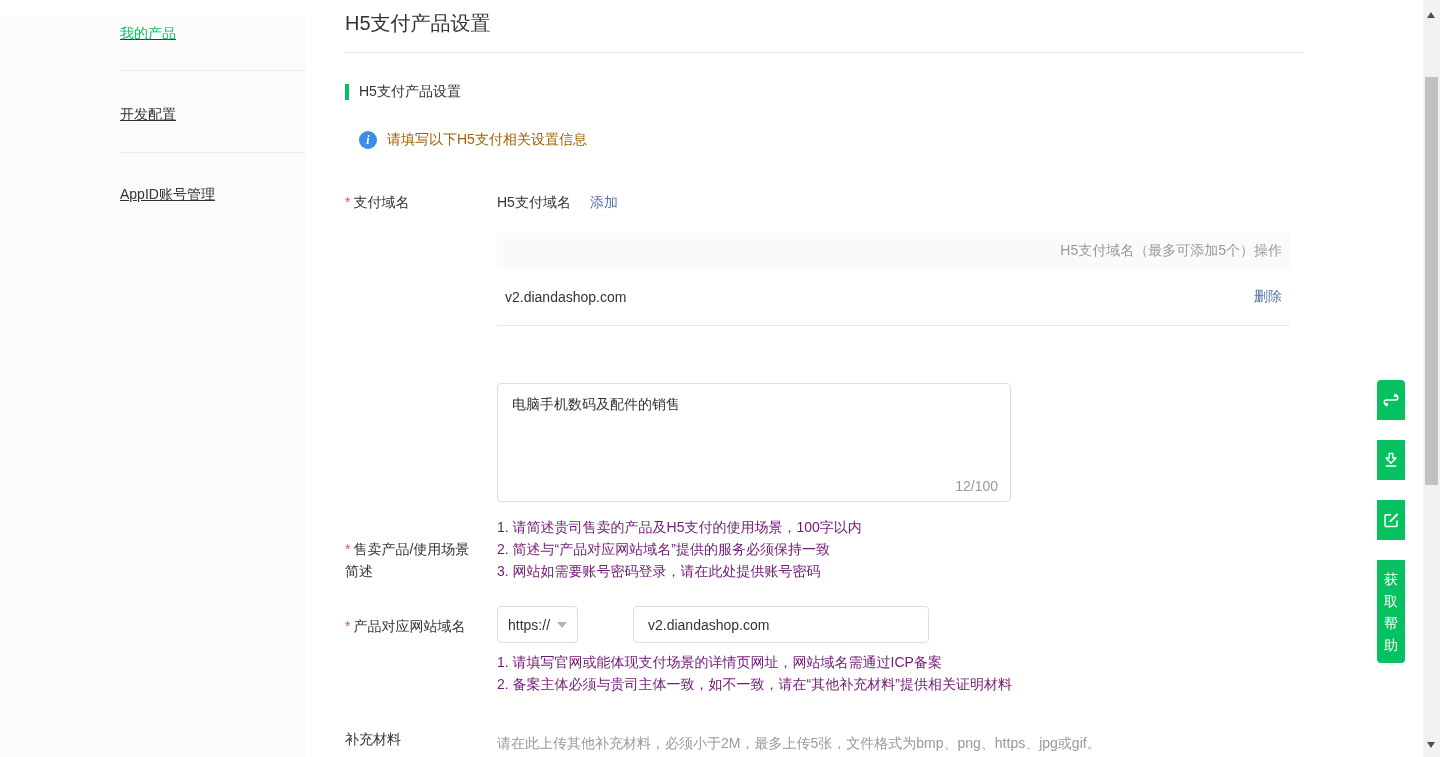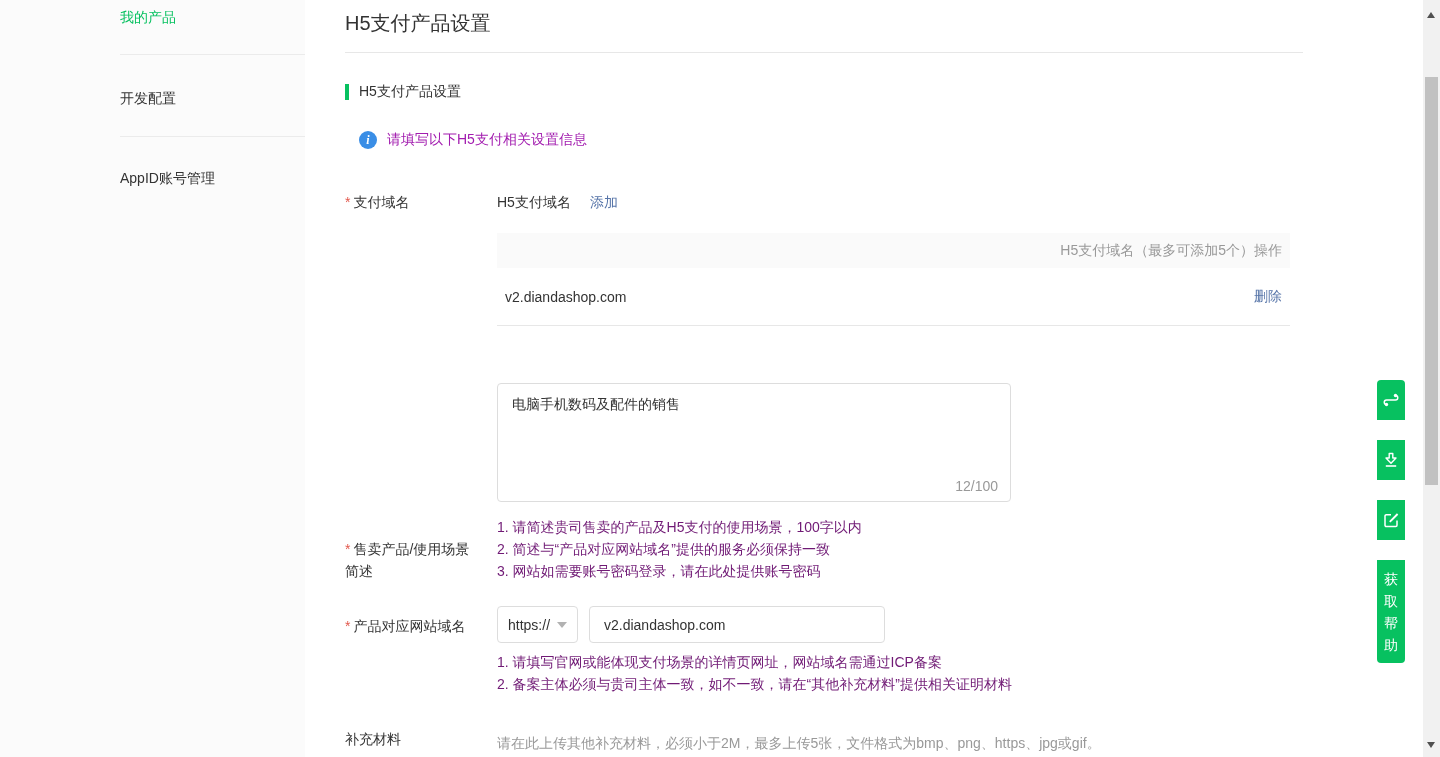--- a/index.html
+++ b/index.html
@@ -1,40 +1,40 @@
 <!DOCTYPE html>
 <html><head>
 <meta charset="utf-8">
 <style>
   * { margin:0; padding:0; box-sizing:border-box; }
   html,body { width:1440px; height:757px; overflow:hidden; background:#fff;
     font-family:"Liberation Sans","DejaVu Sans",sans-serif; color:#333; }
 
   
-  .sidebar { position:fixed; left:0; top:0; bottom:0; width:305px; background:#fbfbfb; }
+  .sidebar { position:fixed; left:0; top:16px; bottom:0; width:305px; background:#fbfbfb;text-decoration:underline; }
   .sidebar-inner { margin-left:120px; width:185px; }
   .side-item { font-size:14px; color:#333; cursor:pointer; }
   .side-item.active { color:#07c160; }
   .side-item-1 { padding:9px 0 27px; border-bottom:1px solid #ebebeb; }
   .side-item-2 { padding:35px 0 28px; border-bottom:1px solid #ebebeb; }
   .side-item-3 { padding:33px 0 28px; }
 
   
   .main { margin-left:305px; padding-left:40px; width:1000px; }
   .page-title { font-size:20px; font-weight:400; color:#333; padding-top:9px; line-height:28px; }
   .title-rule { border:none; border-top:1px solid #e7e7e7; width:958px; margin-top:15px; }
 
   .section-head { margin-top:30px; display:flex; align-items:center; }
   .green-bar { width:4px; height:16px; background:#07c160; margin-right:10px; }
   .section-title { font-size:14px; color:#333; }
 
   .notice { margin-top:30px; margin-left:14px; display:flex; align-items:center; }
   .info-icon { width:18px; height:18px; border-radius:50%; background:#3a8ee6; color:#fff;
     font:bold italic 12px/18px "Liberation Serif",serif; text-align:center; margin-right:10px; flex:none; }
-  .notice-text { font-size:14px; color:#a21caf; }
+  .notice-text { font-size:14px; color:#a16207; }
 
   
   .form-row { display:flex; }
   .row1 { margin-top:45px; } .row2 { margin-top:57px;align-items:flex-end; } .row3 { margin-top:24px; } .row4 { margin-top:36px; }
   .flabel { width:152px; flex:none; font-size:14px; line-height:17px; color:#333; }
   .flabel .lbl-line { display:block; line-height:22px; }
   .row2 .flabel, .row3 .flabel { padding-top:12px; }
   .req { color:#e2574c; margin-right:3px; }
   .ffield { flex:1; }
 
@@ -49,21 +49,21 @@
 
   .textarea-box { position:relative; width:514px; height:119px; border:1px solid #ddd; border-radius:4px; background:#fff; }
   .textarea-box textarea { width:100%; height:96px; border:none; outline:none; resize:none; background:transparent;
     font:14px/20px "Liberation Sans","DejaVu Sans",sans-serif; color:#333; padding:10px 14px; display:block; }
   .char-counter { position:absolute; right:12px; bottom:7px; font-size:14px; color:#999; }
 
   .tips { color:#701a75; font-size:14px; line-height:22px; }
   .row2 .tips { margin-top:14px; }
   .row3 .tips { margin-top:8px; }
 
-  .site-boxes { display:flex; }
+  .site-boxes { display:flex;gap:44px; }
   .proto-select { width:81px; height:37px; border:1px solid #ddd; border-radius:4px; display:flex; align-items:center;
     padding:0 8px 0 10px; font-size:14px; color:#333; cursor:pointer; background:#fff; }
   .caret { width:0; height:0; border-left:5px solid transparent; border-right:5px solid transparent;
     border-top:6px solid #b2b2b2; margin-left:7px; }
   .site-input { width:296px; height:37px; border:1px solid #ddd; border-radius:4px; margin-left:11px;
     padding:0 14px; font-size:14px; color:#333; outline:none;
     font-family:"Liberation Sans","DejaVu Sans",sans-serif; }
 
   .supp-text { font-size:14px; line-height:24px; color:#999; }
 

